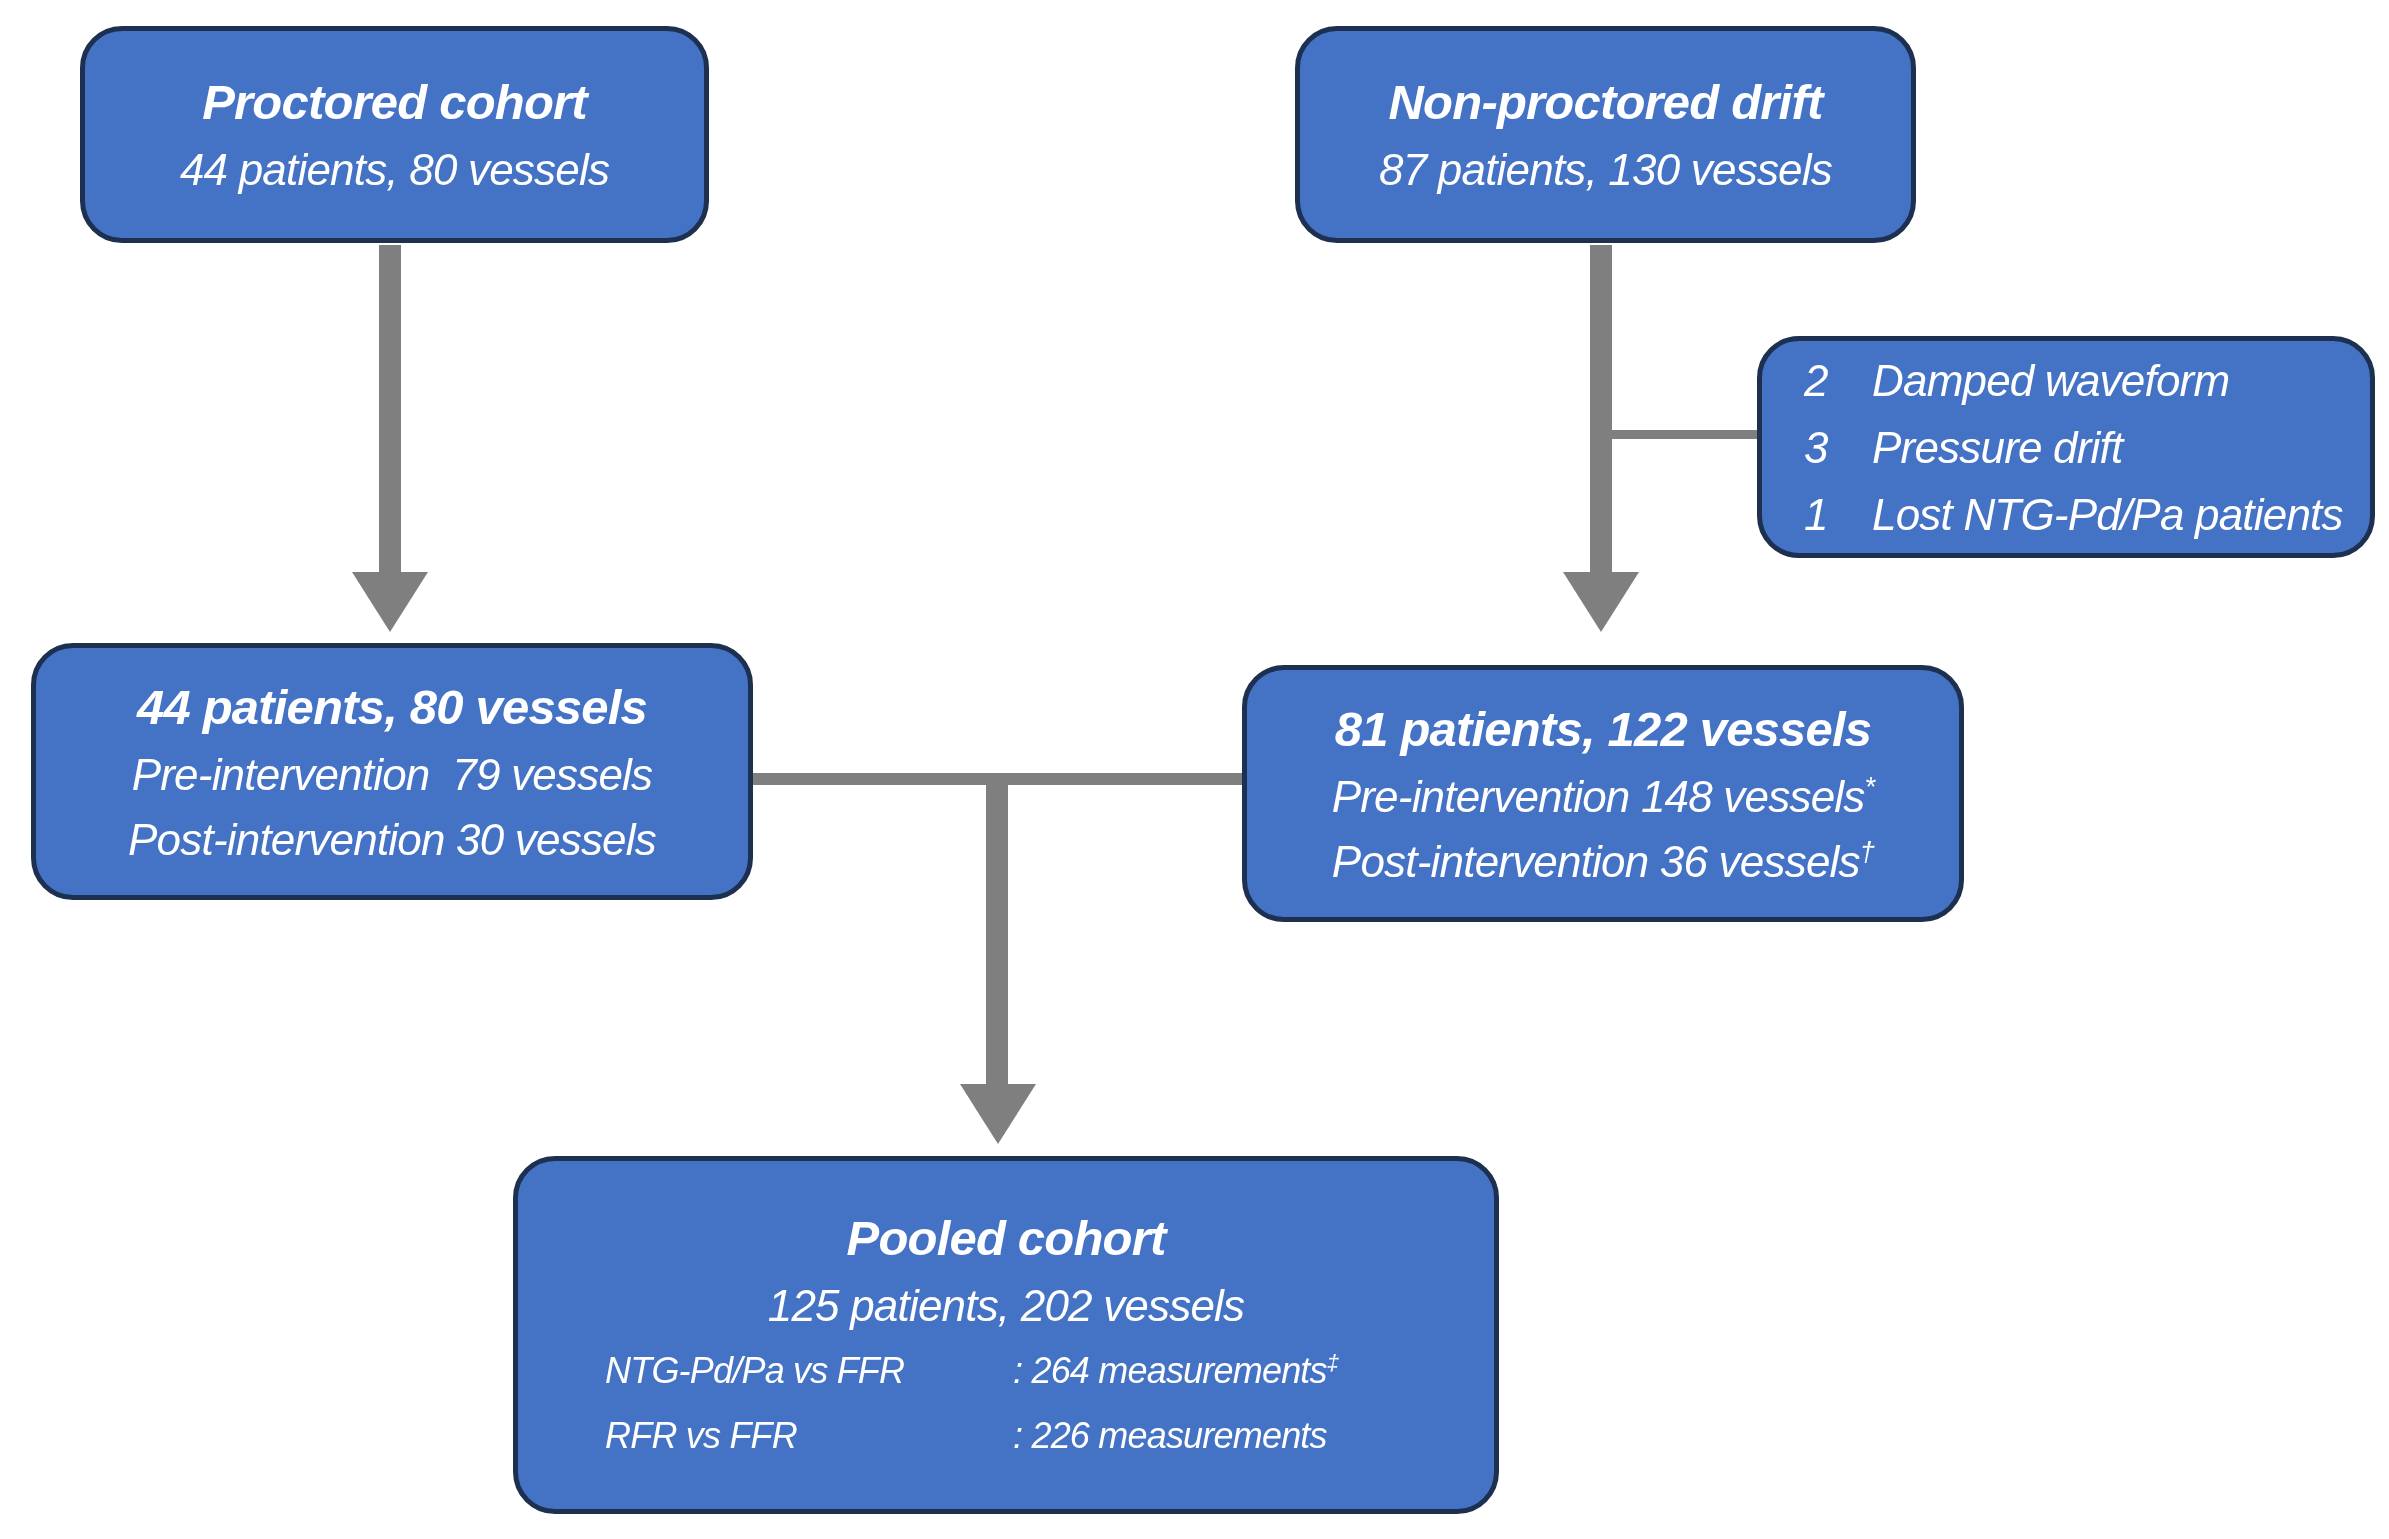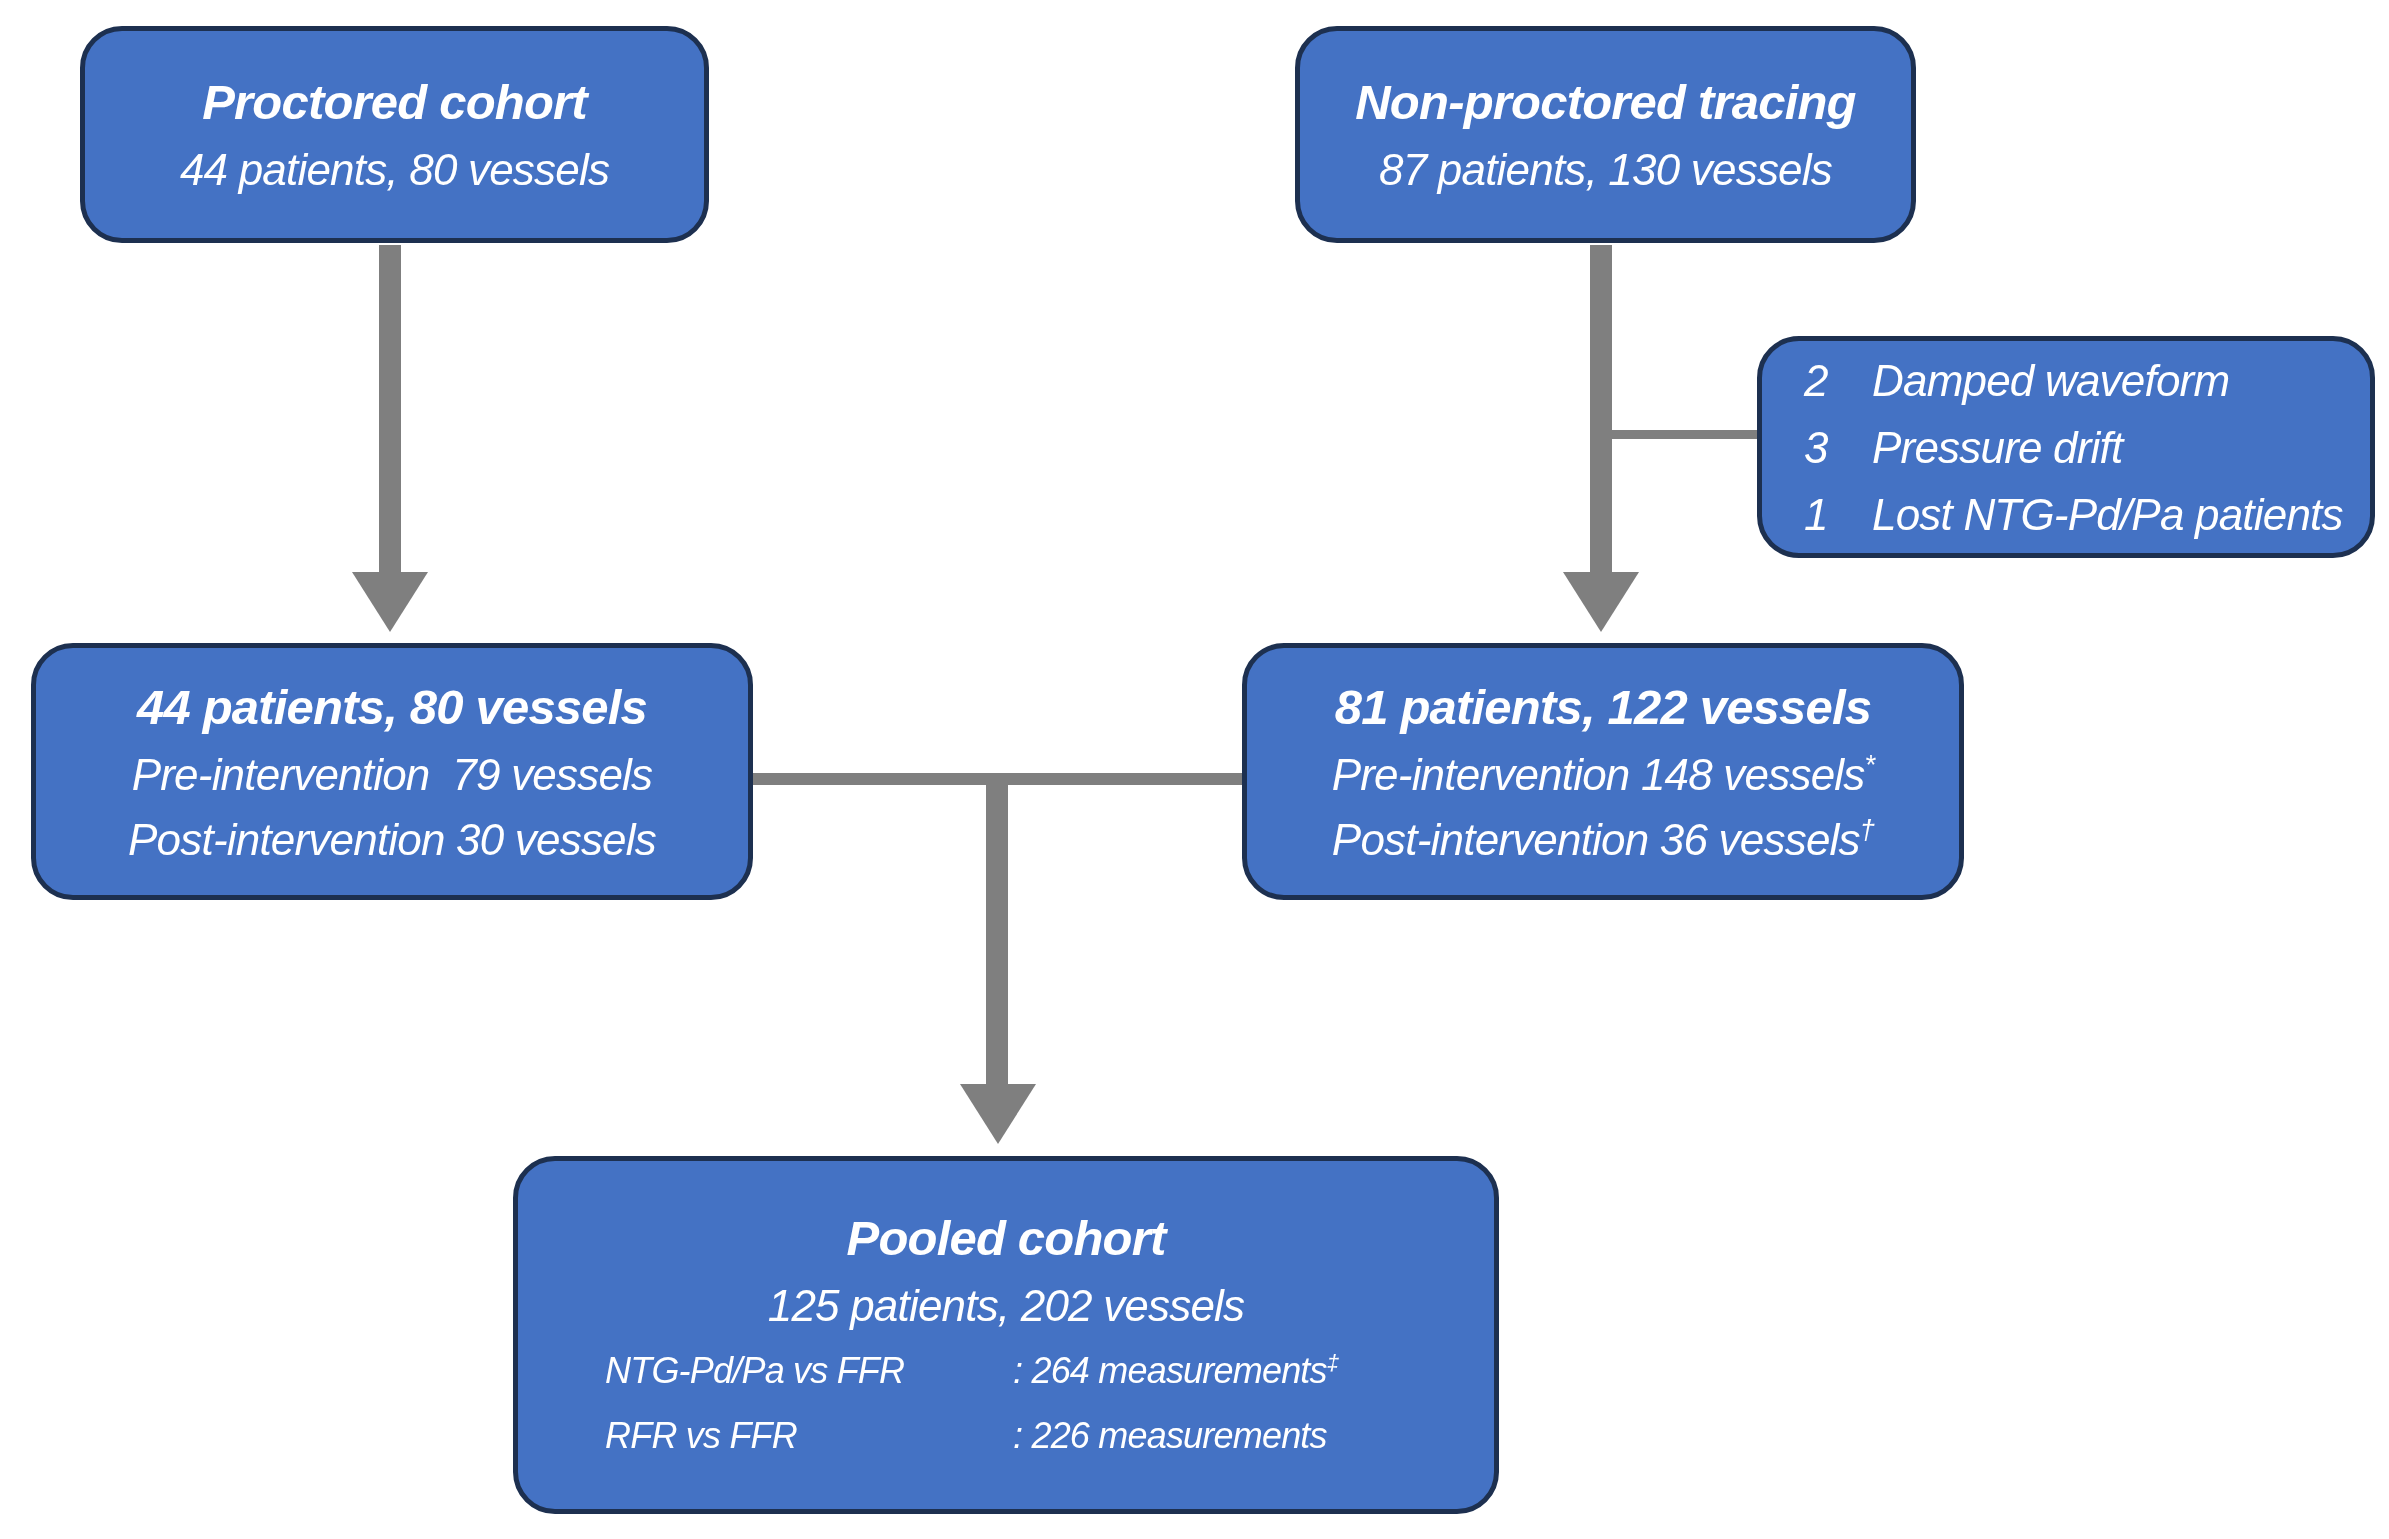--- a/index.html
+++ b/index.html
@@ -99,21 +99,21 @@
     border-right:38px solid transparent;
     border-top:60px solid var(--arrow);
   }
   .hline{position:absolute;background:var(--arrow);}
 
   
   #box-proctored        {left:80px;  top:26px;   width:629px; height:217px;}
   #box-non-proctored    {left:1295px;top:26px;   width:621px; height:217px;}
   #box-exclusions       {left:1757px;top:336px;  width:618px; height:222px;}
   #box-proctored-analyzed     {left:31px;  top:643px;  width:722px; height:257px;}
-  #box-non-proctored-analyzed {left:1242px;top:643px;  width:722px; height:257px;}
+  #box-non-proctored-analyzed {left:1242px;top:665px;  width:722px; height:257px;}
   #box-pooled           {left:513px; top:1156px; width:986px;height:358px;}
 
   #arrow-left-shaft  {left:379px; top:245px; width:22px; height:328px;}
   #arrow-left-head   {left:352px; top:572px;}
   #arrow-right-shaft {left:1590px;top:245px; width:22px; height:328px;}
   #arrow-right-head  {left:1563px;top:572px;}
   #branch-line       {left:1601px;top:430px; width:157px;height:9px;}
   #merge-line        {left:753px; top:773px; width:489px;height:12.2px;}
   #drop-shaft        {left:986px;top:773px; width:22px; height:314px;}
   #drop-head         {left:960px;top:1084px;}
@@ -122,21 +122,21 @@
 <body>
 
 <div class="canvas">
 
   <div class="box" id="box-proctored">
     <div class="box-title">Proctored cohort</div>
     <div class="box-line">44 patients, 80 vessels</div>
   </div>
 
   <div class="box" id="box-non-proctored">
-    <div class="box-title">Non-proctored tracing</div>
+    <div class="box-title">Non-proctored drift</div>
     <div class="box-line">87 patients, 130 vessels</div>
   </div>
 
   <div class="shaft" id="arrow-left-shaft"></div>
   <div class="arrow-head" id="arrow-left-head"></div>
 
   <div class="shaft" id="arrow-right-shaft"></div>
   <div class="arrow-head" id="arrow-right-head"></div>
 
   <div class="hline" id="branch-line"></div>

